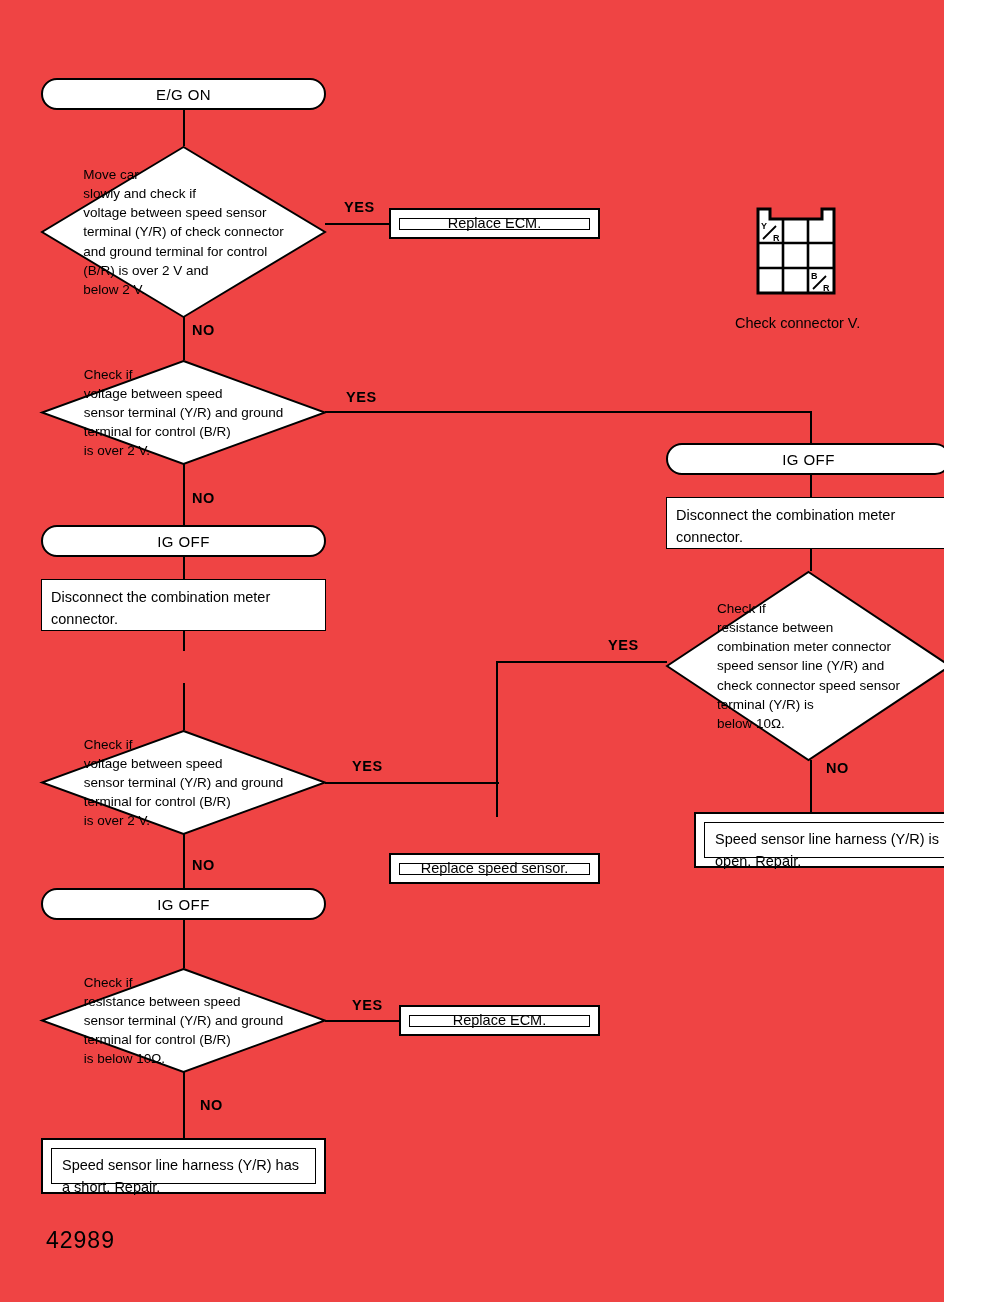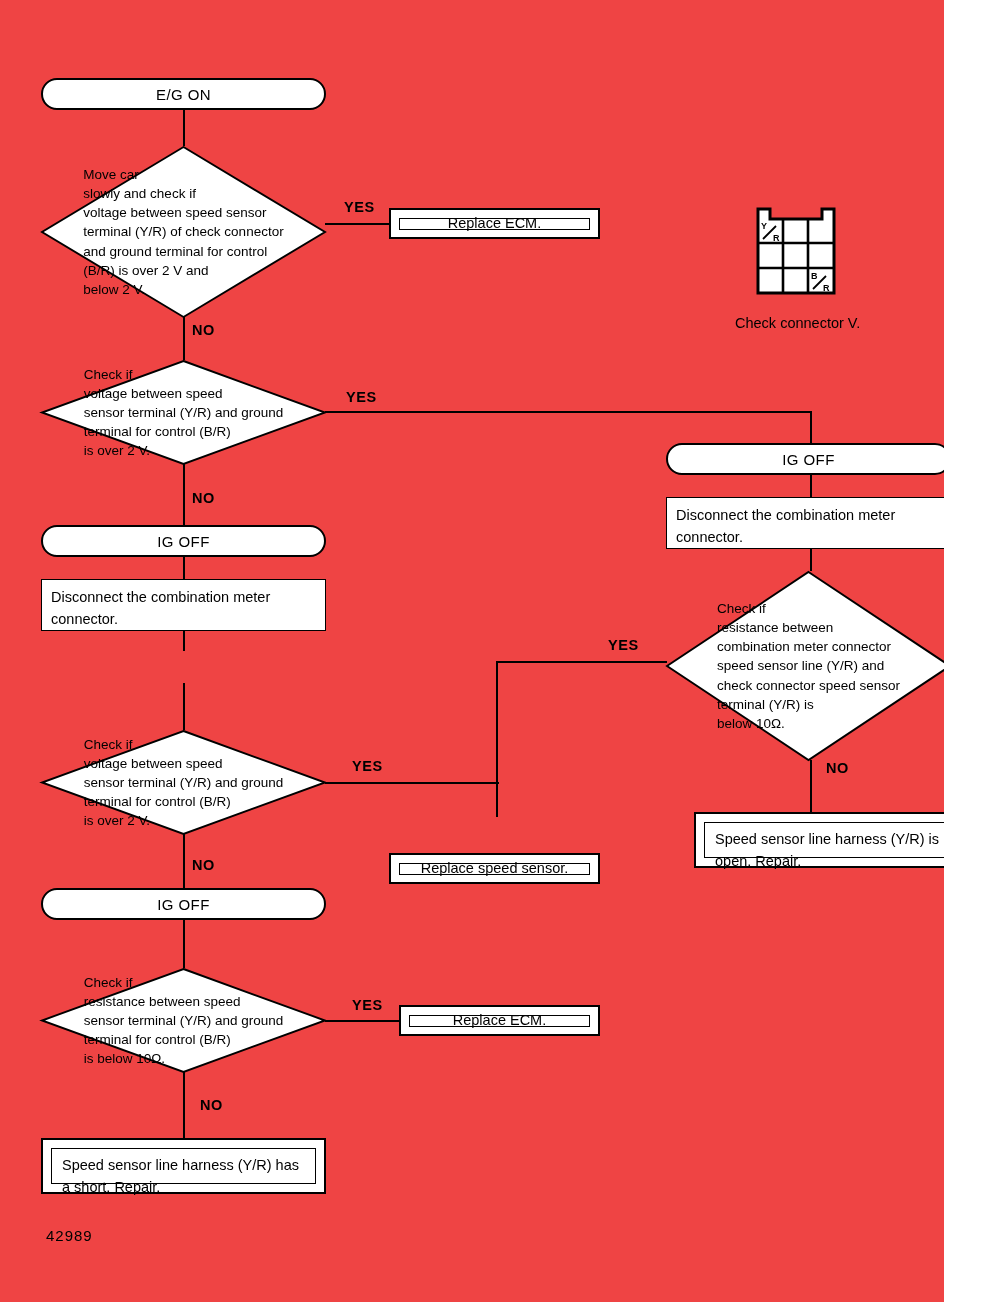--- a/index.html
+++ b/index.html
@@ -50,21 +50,21 @@
   .lnv{width:1.8px;}
 
   
   .blabel{position:absolute;font-size:14.5px;font-weight:bold;letter-spacing:.6px;}
 
   
   #connector-graphic{position:absolute;}
   .conn-cap{position:absolute;font-size:14.5px;white-space:nowrap;}
   .conn-lbl{position:absolute;font-size:9px;font-weight:bold;line-height:1;}
 
-  #figure-number{position:absolute;font-size:15px;letter-spacing:1px;}
+  #figure-number{position:absolute;font-size:23px;letter-spacing:1px;}
 </style>
 </head>
 <body>
 
 <div id="page">
 
   <div class="node stadium" style="left:41px;top:78px;width:285px;height:32px;">
     <span>E/G ON</span>
   </div>
 

